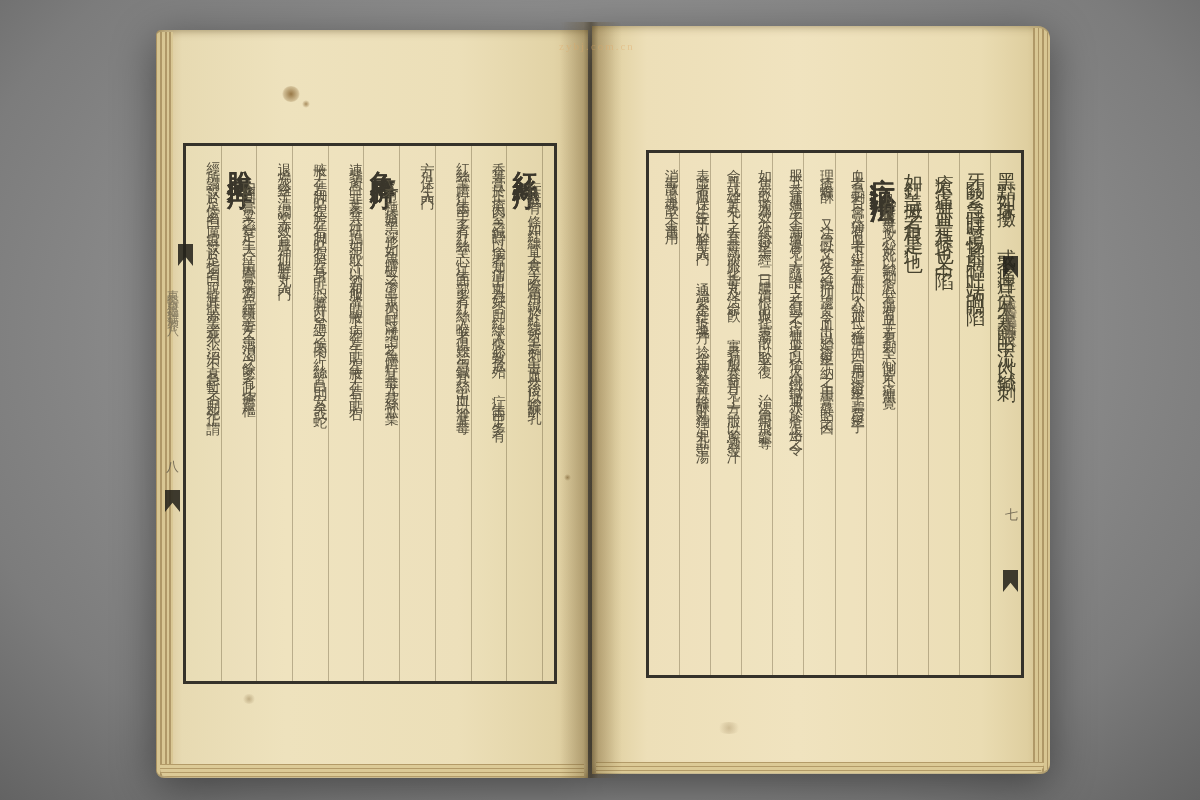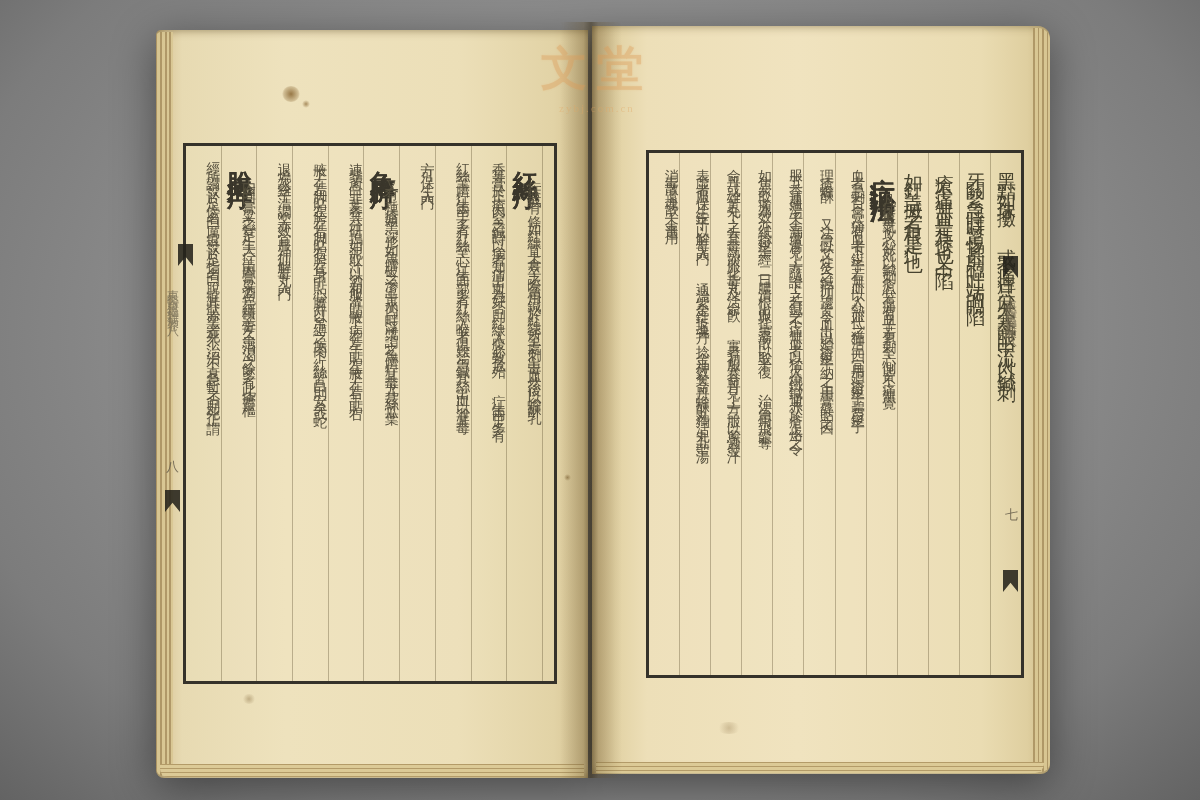--- a/index.html
+++ b/index.html
@@ -160,21 +160,20 @@
   <div id="fishtail-left-bottom" class="fishtail"></div>
   <div id="fishtail-right-top" class="fishtail"></div>
   <div id="fishtail-right-bottom" class="fishtail"></div>
 
   <div id="edge-label-left" class="edge-label">東醫寶鑑雜病卷八</div>
   <div id="edge-label-right" class="edge-label">東醫寶鑑雜病卷八</div>
   <div id="folio-left" class="folio">八</div>
   <div id="folio-right" class="folio">七</div>
 
   <div id="watermark">
-    <div class="glyphs">文堂</div>
     <div class="url">zybj.com.cn</div>
   </div>
 
   <div id="stain-1" class="stain"></div>
   <div id="stain-2" class="stain"></div>
   <div id="stain-3" class="stain"></div>
   <div id="stain-4" class="stain"></div>
   <div id="stain-5" class="stain"></div>
   <div id="stain-6" class="stain"></div>
 </div>

